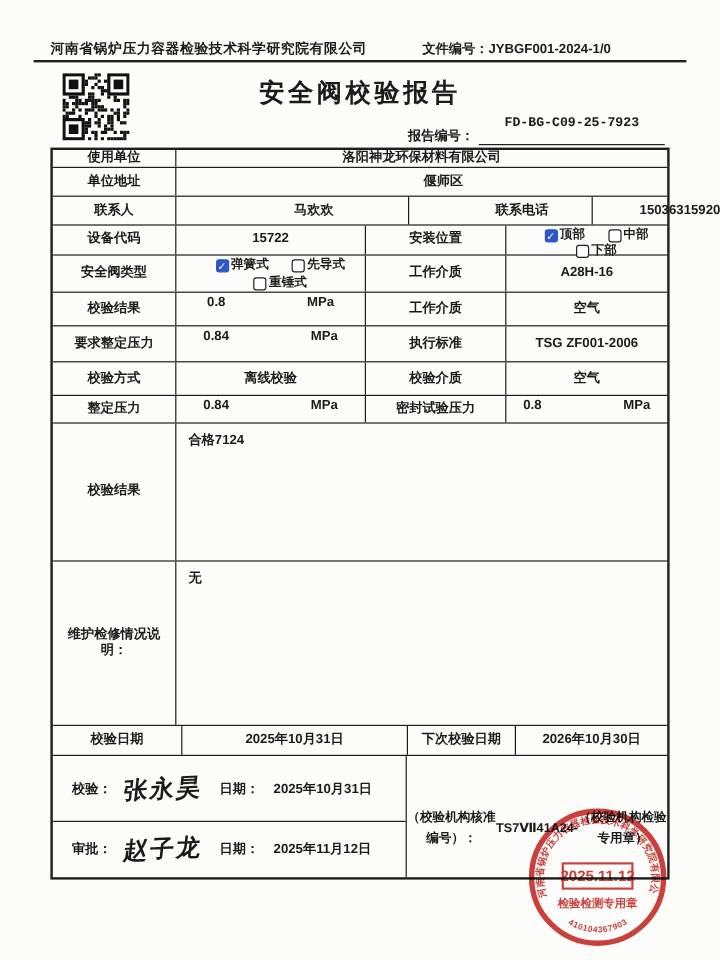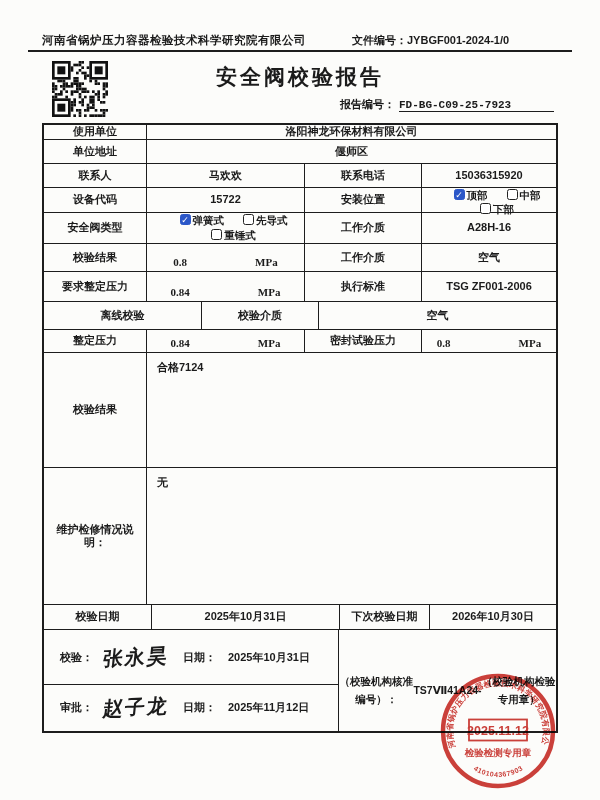--- a/index.html
+++ b/index.html
@@ -18,43 +18,43 @@
   }
   
   .hdr-company{position:absolute;left:42px;top:33px;font-size:11.5px;letter-spacing:.5px;}
   .hdr-docno{position:absolute;left:352px;top:33px;font-size:11px;white-space:nowrap;}
   .hdr-rule{position:absolute;left:28px;right:28px;top:50px;border-top:2.5px solid var(--line);}
   .qr{position:absolute;left:52px;top:61px;width:56px;height:56px;}
   .qr svg{display:block;width:56px;height:56px;}
   .title{position:absolute;left:0;right:0;top:63px;text-align:center;font-size:21px;letter-spacing:3px;}
   .repno{position:absolute;left:340px;top:97px;font-size:11px;display:flex;align-items:flex-end;font-family:Liberation Mono, monospace;}
   .repno .lab{white-space:nowrap;margin-right:4px;}
-  .repno .val{display:inline-block;width:155px;text-align:left;border-bottom:1.5px solid var(--line);padding-bottom:0;}
+  .repno .val{display:inline-block;width:155px;text-align:center;border-bottom:1.5px solid var(--line);padding-bottom:11px;}
   
   .tbl{position:absolute;left:42px;top:123px;width:516px;border:2px solid var(--line);background:transparent;font-size:11px;}
   .r{display:flex;border-bottom:1.5px solid var(--line);}
   .r:last-child{border-bottom:none;}
   .c{border-right:1.5px solid var(--line);display:flex;align-items:center;justify-content:center;text-align:center;padding:2px 3px;line-height:1.2;}
   .c:last-child{border-right:none;}
   .w103{width:103px;flex:none;}
   .w158{width:158px;flex:none;}
   .w117{width:117px;flex:none;}
   .wfl{flex:1;}
   .w108{width:108px;flex:none;}
   .w188{width:188px;flex:none;}
   .w90{width:90px;flex:none;}
-  .h29{height:15px;} .h24{height:24px;} .h25{height:25px;} .h28{height:28px;}
+  .h29{height:15px;} .h24{height:24px;gap:36px;} .h25{height:25px;} .h28{height:28px;}
   .h31{height:31px;} .h30{height:30px;} .h23{height:23px;}
   .h115{height:115px;} .h137{height:137px;}
   .topleft{align-items:flex-start;justify-content:flex-start;text-align:left;padding:8px 10px;}
-  .pv{display:flex;align-items:flex-end;justify-content:center;gap:68px;font-family:Liberation Serif, serif;}
+  .pv{display:flex;align-items:flex-start;justify-content:center;gap:68px;}
   .pv .unit{font-weight:700;}
   
   .cbrow{gap:1px;flex-wrap:wrap;font-size:10.5px;padding:1px 4px;}
-  .opt{display:inline-flex;align-items:flex-start;margin:0 1px;padding-left:16px;}
+  .opt{display:inline-flex;align-items:flex-end;margin:0 1px;padding-left:16px;}
   .cb{display:inline-block;width:11px;height:11px;border:1.6px solid #222;border-radius:2.5px;margin-right:2px;background:#fff;flex:none;position:relative;}
   .cb[data-state="checked"]{background:var(--checkbox-blue);border-color:var(--checkbox-blue);}
   .cb[data-state="checked"]::after{content:"\2713";position:absolute;left:0;top:0;width:100%;height:100%;color:#fff;font-size:9px;line-height:10px;text-align:center;}
   .optlabel{word-break:break-all;}
   
   .sigblock{display:flex;height:101px;border-bottom:none;}
   .sig-left{width:295px;flex:none;border-right:1.5px solid var(--line);display:flex;flex-direction:column;}
   .sig-row{flex:none;display:flex;align-items:center;padding-left:16px;}
   .sig-row1{height:55px;border-bottom:1.5px solid var(--line);}
   .sig-row2{height:44.5px;}
@@ -297,20 +297,21 @@
       <div class="c w103">要求整定压力</div>
       <div class="c w158 pv">
         <span>0.84</span>
         <span class="unit">MPa</span>
       </div>
       <div class="c w117">执行标准</div>
       <div class="c wfl">TSG ZF001-2006</div>
     </div>
 
     <div class="r h28">
+      <div class="c w103">校验方式</div>
       <div class="c w158">离线校验</div>
       <div class="c w117">校验介质</div>
       <div class="c wfl">空气</div>
     </div>
 
     <div class="r h23">
       <div class="c w103">整定压力</div>
       <div class="c w158 pv">
         <span>0.84</span>
         <span class="unit">MPa</span>

